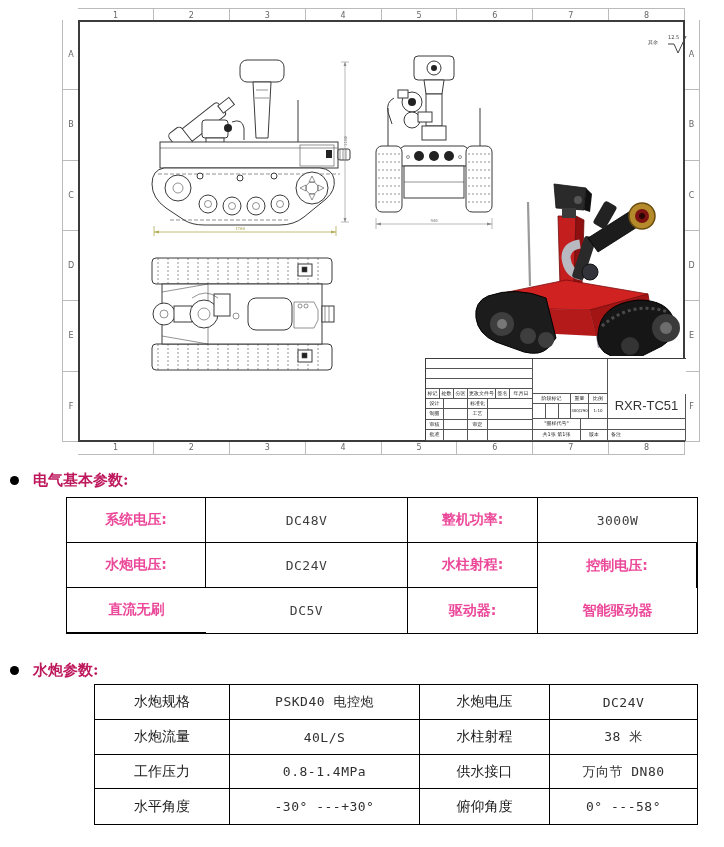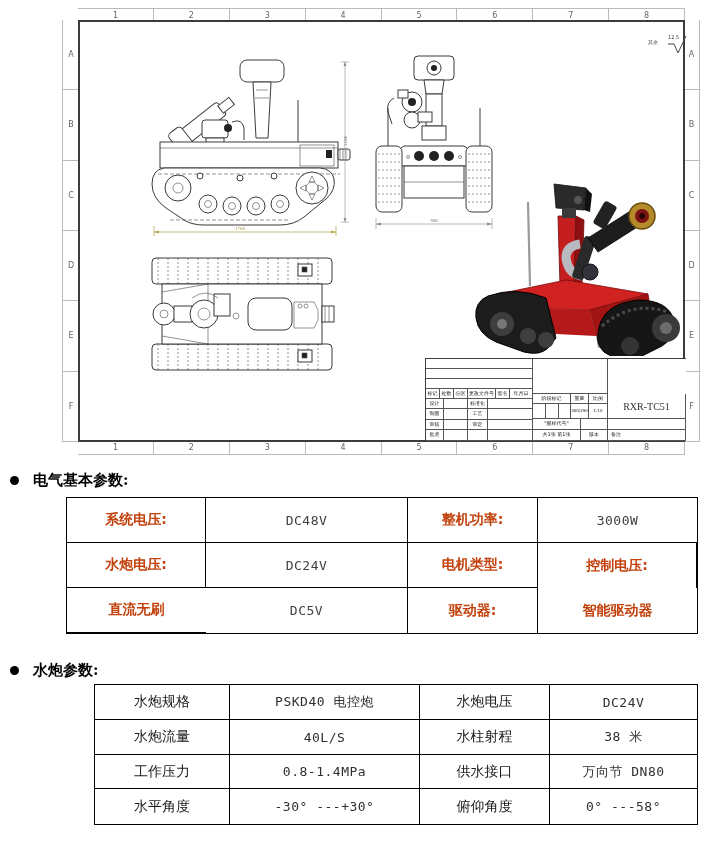--- a/index.html
+++ b/index.html
@@ -32,37 +32,37 @@
   .dimtxtolive{font-family:"DejaVu Sans Mono",monospace;font-size:4px;fill:#a8a252;}
 
   
   #title-block{position:absolute;left:363px;top:350px;width:260px;height:82px;
                border-left:1.5px solid #3c3c3c;border-top:1.5px solid #3c3c3c;background:#fff;}
   #title-block .tb{position:absolute;border-right:0.7px solid #555;border-bottom:0.7px solid #555;
        box-sizing:border-box;font-size:5px;line-height:1.1;display:flex;align-items:center;
        justify-content:center;overflow:hidden;color:#222;text-align:center;
        font-family:"DejaVu Sans",sans-serif;}
   #title-block .company{font-size:7px;line-height:1.3;}
-  #title-block .dno{font-size:10px;font-family:Liberation Serif, serif;color:#333;}
+  #title-block .dno{font-size:13px;font-family:Liberation Sans, sans-serif;color:#333;}
 
   
   #surface-note{position:absolute;left:584px;top:24px;width:48px;height:26px;}
   #surface-note text{font-family:"DejaVu Sans",sans-serif;font-size:5px;fill:#444;}
 
   
   .section-head{position:absolute;display:flex;align-items:center;gap:14px;}
   .bullet{width:9px;height:9px;border-radius:50%;background:#000;}
-  .head-txt{font-family:"DejaVu Serif","Liberation Serif",serif;font-weight:bold;font-size:15px;color:#000000;}
+  .head-txt{font-family:"DejaVu Serif","Liberation Serif",serif;font-weight:bold;font-size:15px;color:#be185d;}
 
   .ptable{position:absolute;display:grid;border:1.5px solid #000;background:#fff;}
   .ptable .c{border-right:1.5px solid #000;border-bottom:1.5px solid #000;
      display:flex;align-items:center;justify-content:center;box-sizing:border-box;overflow:hidden;}
   .ptable .c.last-col{border-right:none;}
   .ptable .c.last-row{border-bottom:none;}
-  .lab1{font-family:"DejaVu Sans",sans-serif;font-weight:bold;font-size:14px;color:#c2410c;}
+  .lab1{font-family:"DejaVu Sans",sans-serif;font-weight:bold;font-size:14px;color:#ec4899;}
   .val1{font-family:"DejaVu Sans Mono",monospace;font-size:13px;color:#3f3f3f;letter-spacing:0.5px;}
   .lab2{font-family:"DejaVu Serif","Liberation Serif",serif;font-size:14px;color:#1a1a1a;}
   .val2{font-family:"DejaVu Sans Mono",monospace;font-size:13px;color:#303030;letter-spacing:0.5px;}
   #table-elec{left:66px;top:497px;width:630px;height:135px;
       grid-template-columns:139px 202px 130px 159px;grid-template-rows:45px 45px 45px;}
   #table-water{left:94px;top:684px;width:602px;height:139px;
       grid-template-columns:135px 190px 130px 147px;grid-template-rows:35px 35px 34px 35px;}
 </style>
 </head>
 <body>
@@ -350,21 +350,21 @@
     <span class="head-txt">电气基本参数:</span>
   </div>
 
   <div id="table-elec" class="ptable">
     <div class="c lab1">系统电压:</div>
     <div class="c val1">DC48V</div>
     <div class="c lab1">整机功率:</div>
     <div class="c val1 last-col">3000W</div>
     <div class="c lab1">水炮电压:</div>
     <div class="c val1">DC24V</div>
-    <div class="c lab1">电机类型:</div>
+    <div class="c lab1">水柱射程:</div>
     <div class="c lab1 last-row">控制电压:</div>
     <div class="c lab1 last-col">直流无刷</div>
     <div class="c val1 last-row">DC5V</div>
     <div class="c lab1 last-row">驱动器:</div>
     <div class="c lab1 last-col last-row">智能驱动器</div>
   </div>
 
   <div class="section-head" style="left:10px;top:661px;">
     <span class="bullet"></span>
     <span class="head-txt">水炮参数:</span>

